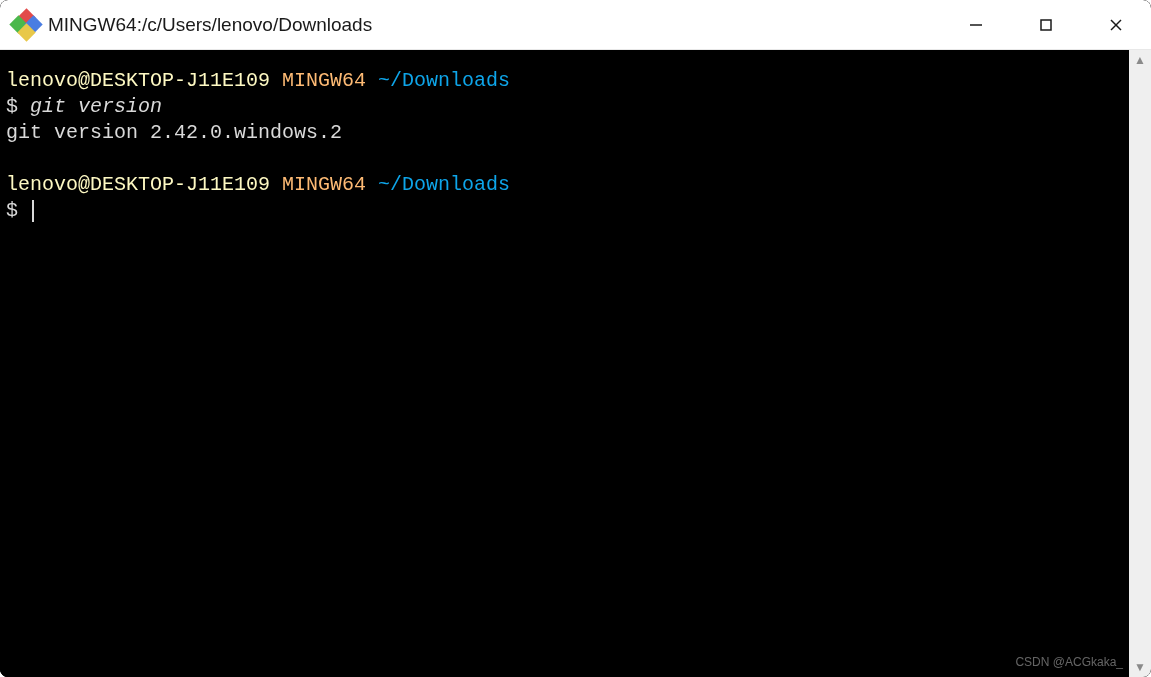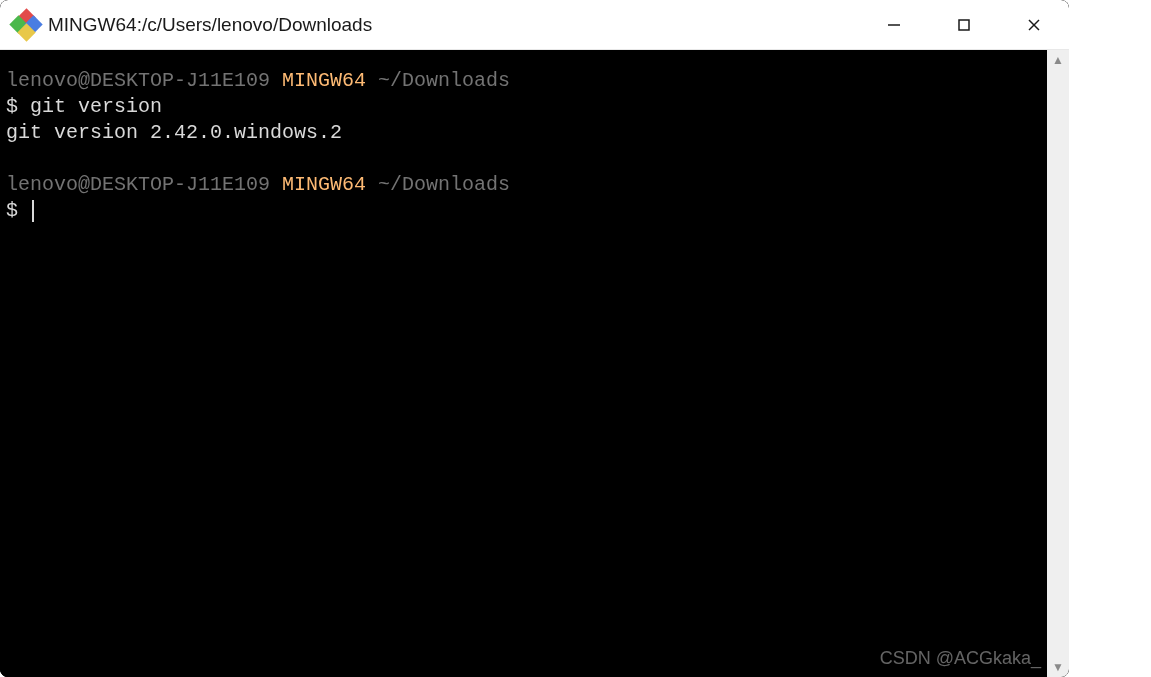--- a/index.html
+++ b/index.html
@@ -9,21 +9,21 @@
     }
     body {
       width: 1151px;
       height: 677px;
       background: #fff;
       font-family: "Segoe UI", Arial, sans-serif;
       overflow: hidden;
       position: relative;
     }
     .window {
-      width: 1069px;
+      width: 1151px;
       height: 677px;
       display: flex;
       flex-direction: column;
       border-radius: 8px;
       overflow: hidden;
       background: #000;
     }
     .titlebar {
       height: 50px;
       background: #ffffff;
@@ -81,25 +81,25 @@
       flex: 1;
       background: #000;
       padding: 18px 6px 6px 6px;
       font-family: "Consolas", "Courier New", monospace;
       font-size: 20px;
       line-height: 26px;
       color: #d9d9d9;
       white-space: pre;
       overflow: hidden;
     }
-    .user-host { color: #737373; }
+    .user-host { color: #fef9c3; }
     .mingw { color: #fdba74; }
-    .path { color: #737373; }
+    .path { color: #0ea5e9; }
     .prompt-sym { color: #d9d9d9; }
-    .cmd { color: #d9d9d9; }
+    .cmd { color: #d9d9d9; font-style: italic; }
     .output { color: #d9d9d9; font-family: Liberation Mono, monospace; }
     .cursor {
       display: inline-block;
       width: 2px;
       height: 22px;
       background: #d9d9d9;
       vertical-align: text-bottom;
       margin-left: 2px;
     }
     .scrollbar {
@@ -115,21 +115,21 @@
       color: #8a8a8a;
       font-size: 12px;
       line-height: 1;
       cursor: default;
     }
     .watermark {
       position: absolute;
       bottom: 8px;
       right: 28px;
       color: rgba(200,200,200,0.5);
-      font-size: 18px;
+      font-size: 12px;
       font-family: Arial, sans-serif;
     }
   </style>
 </head>
 <body>
 
 <div class="window">
   <div class="titlebar">
     <div class="app-icon">
       <div class="diamond d-red"></div>

